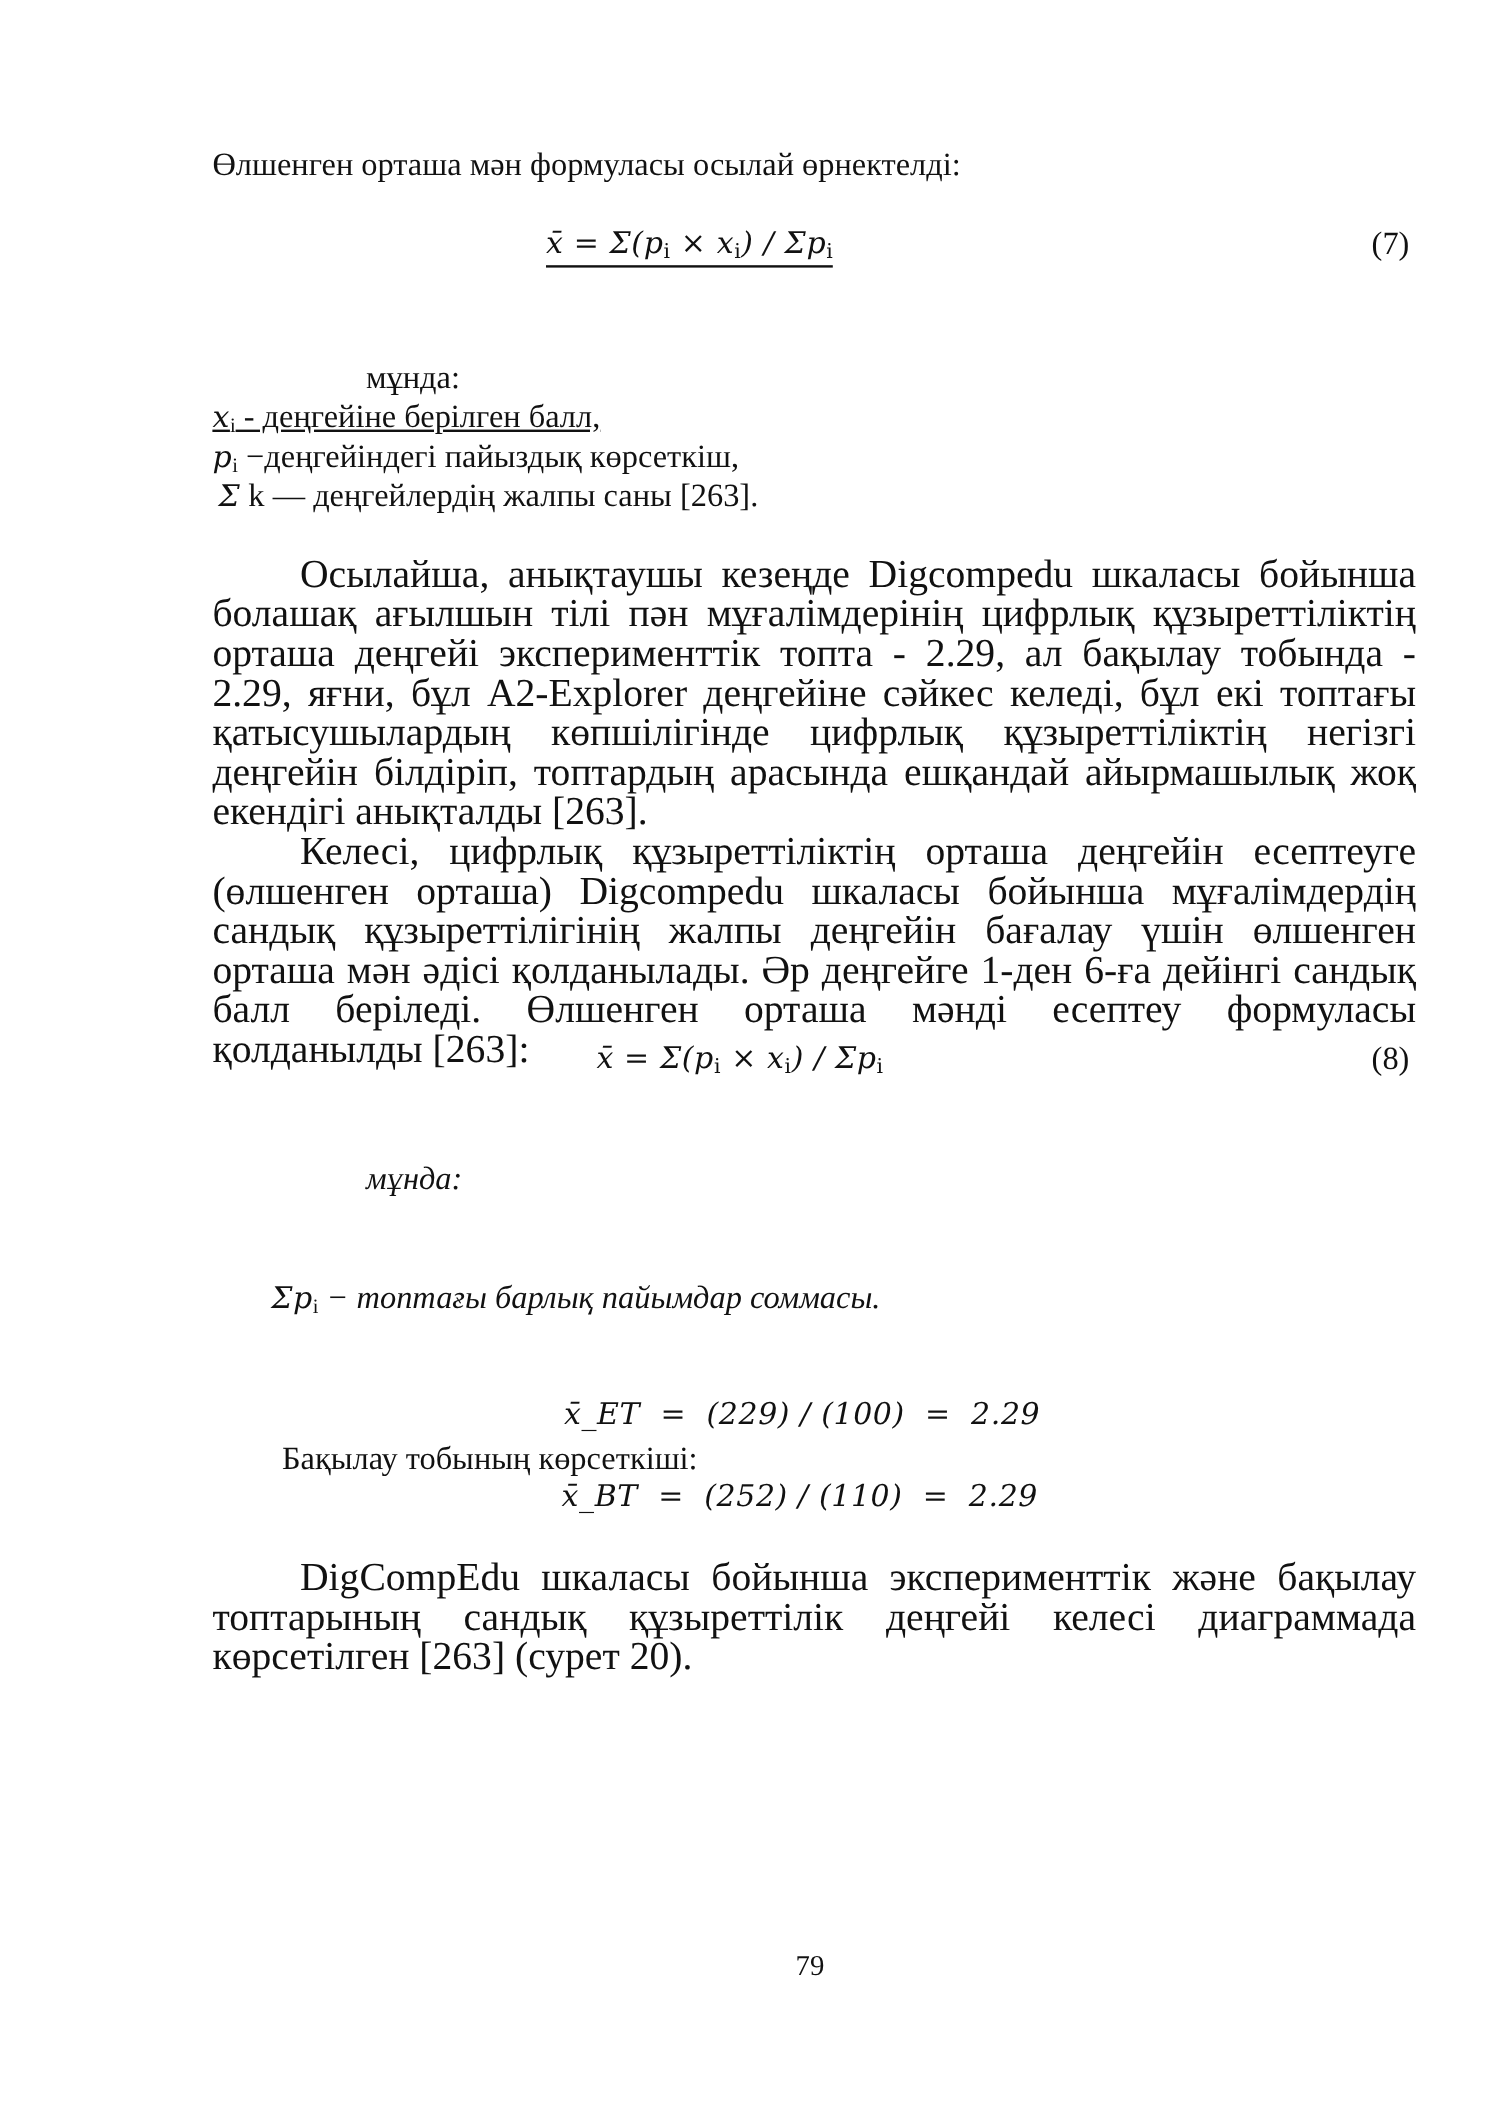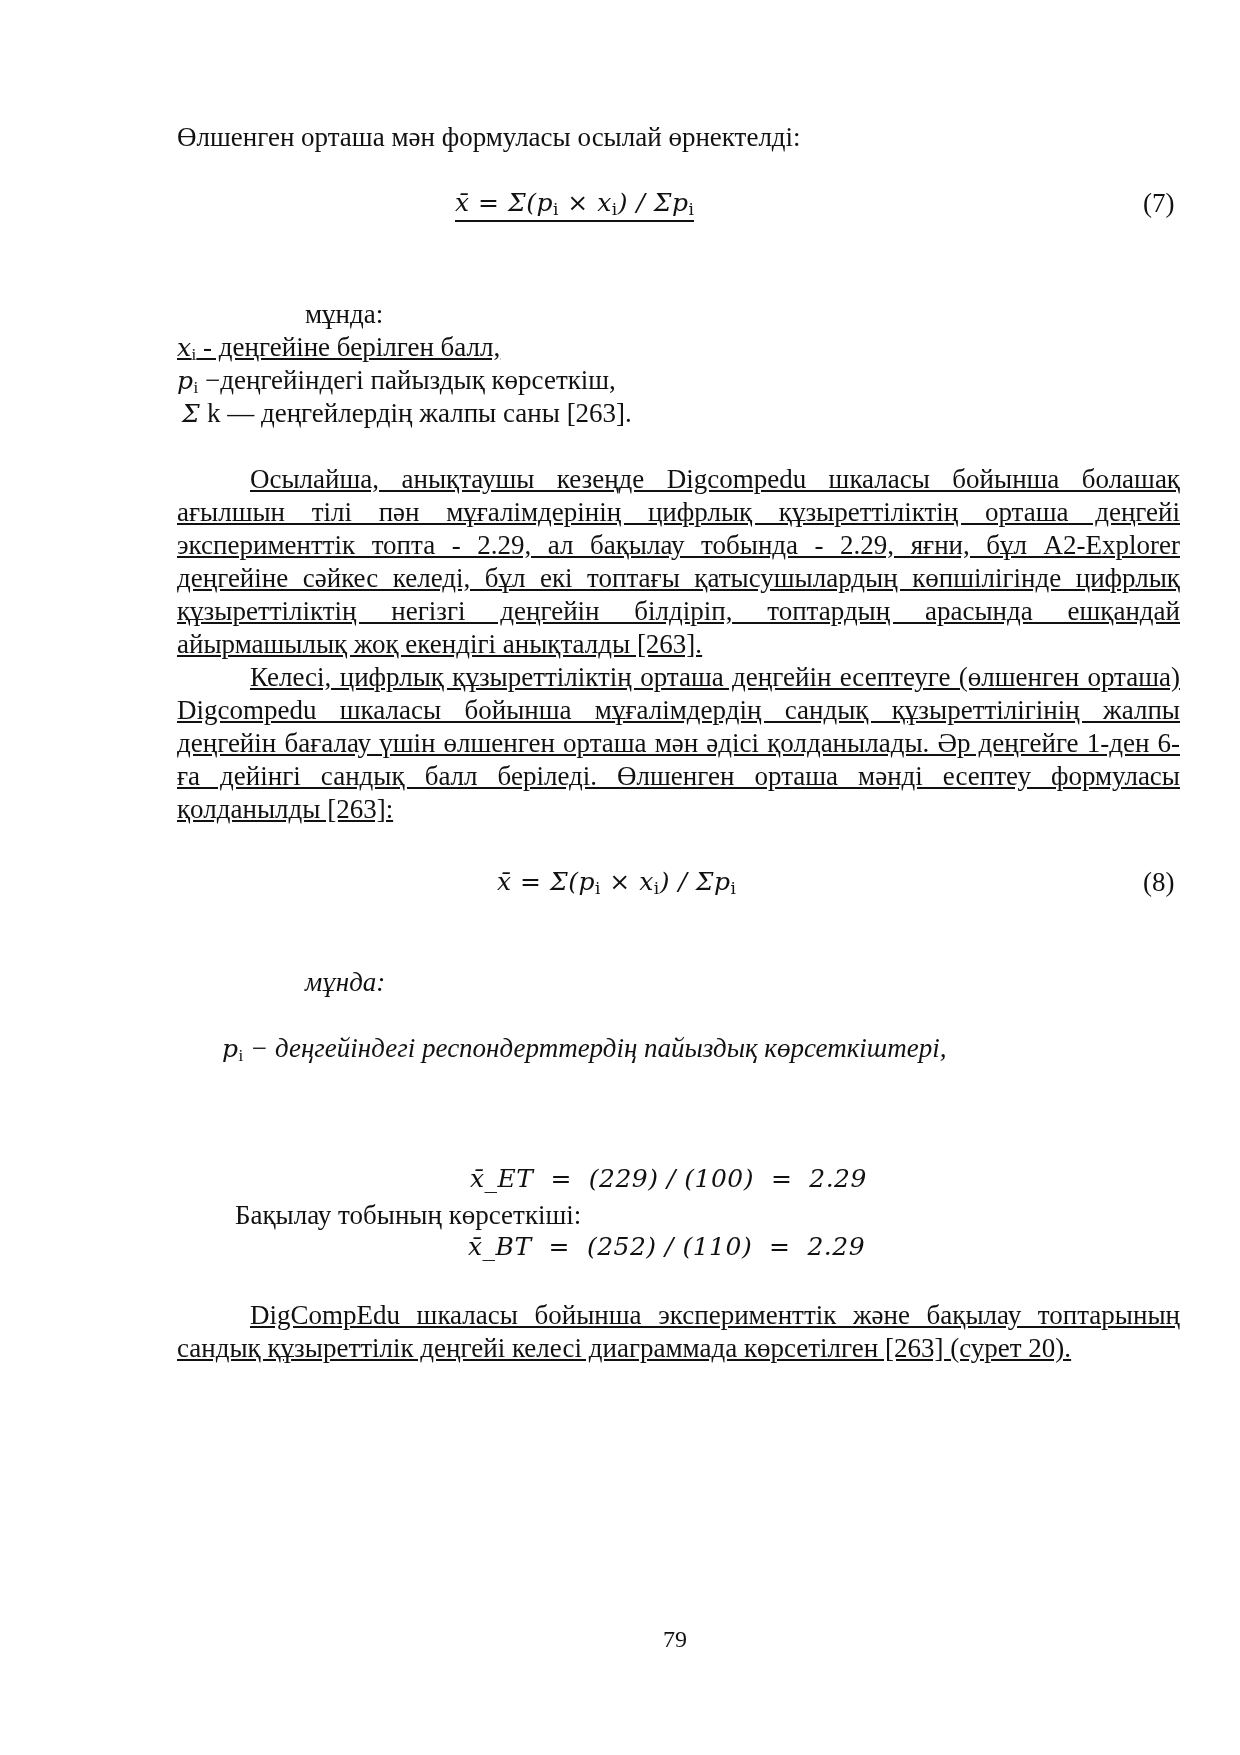--- a/index.html
+++ b/index.html
@@ -6,21 +6,21 @@
     body {
       width: 1240px; height: 1755px; position: relative; overflow: hidden;
       font-family: "Liberation Serif", "DejaVu Serif", serif;
       color: #111111;
     }
     .page { position: absolute; left: 0; top: 0; width: 1180px; height: 1755px; }
     .abs { position: absolute; white-space: nowrap; }
     .txt { font-size: 27px; line-height: 33px; }
     .just {
       position: absolute; left: 177px; width: 1003px;
-      font-size: 27px; line-height: 33px; text-align: justify; text-decoration: underline;
+      font-size: 33px; line-height: 33px; text-align: justify;
     }
     .just p { margin: 0; }
     .indent { text-indent: 73px; }
     .math {
       font-family: "DejaVu Serif", "Liberation Serif", serif;
       font-style: italic; font-size: 25px; letter-spacing: 0.5px;
     }
     .math .up { font-style: normal; }
     .formula7 { border-bottom: 2px solid #111; padding-bottom: 1px; }
     .eqnum { font-size: 27px; }
@@ -63,22 +63,22 @@
   <div class="abs math" style="left:497px; top:867px;">
     <span>x̄</span>
     <span class="up">=</span>
     <span>Σ(p</span><span class="sub">i</span>
     <span class="up">×</span>
     <span>x</span><span class="sub">i</span><span>) / Σp</span><span class="sub">i</span>
   </div>
   <div class="abs eqnum" style="left:1143px; top:867px;">(8)</div>
 
   <div class="abs txt ital" style="left:305px; top:966px;">мұнда:</div>
-  <div class="abs txt ital" style="left:222px; top:1032px;">
-    <span class="math">p</span><span class="sub">i</span><span> − деңгейіндегі респондерттердің пайыздық көрсеткіштері,</span>
+  <div class="abs txt ital" style="left:226px; top:1065px;">
+    <span class="math">Σp</span><span class="sub">i</span><span> − топтағы барлық пайымдар соммасы.</span>
   </div>
 
   <div class="abs math" style="left:470px; top:1164px; white-space:pre;">x̄_ET  =  (229) / (100)  =  2.29</div>
   <div class="abs txt" style="left:235px; top:1199px;">Бақылау тобының көрсеткіші:</div>
   <div class="abs math" style="left:468px; top:1232px; white-space:pre;">x̄_BT  =  (252) / (110)  =  2.29</div>
 
   <div class="just" style="top:1299px;">
     <p class="indent">DigCompEdu шкаласы бойынша эксперименттік және бақылау топтарының сандық құзыреттілік деңгейі келесі диаграммада көрсетілген [263] (сурет 20).</p>
   </div>
 

